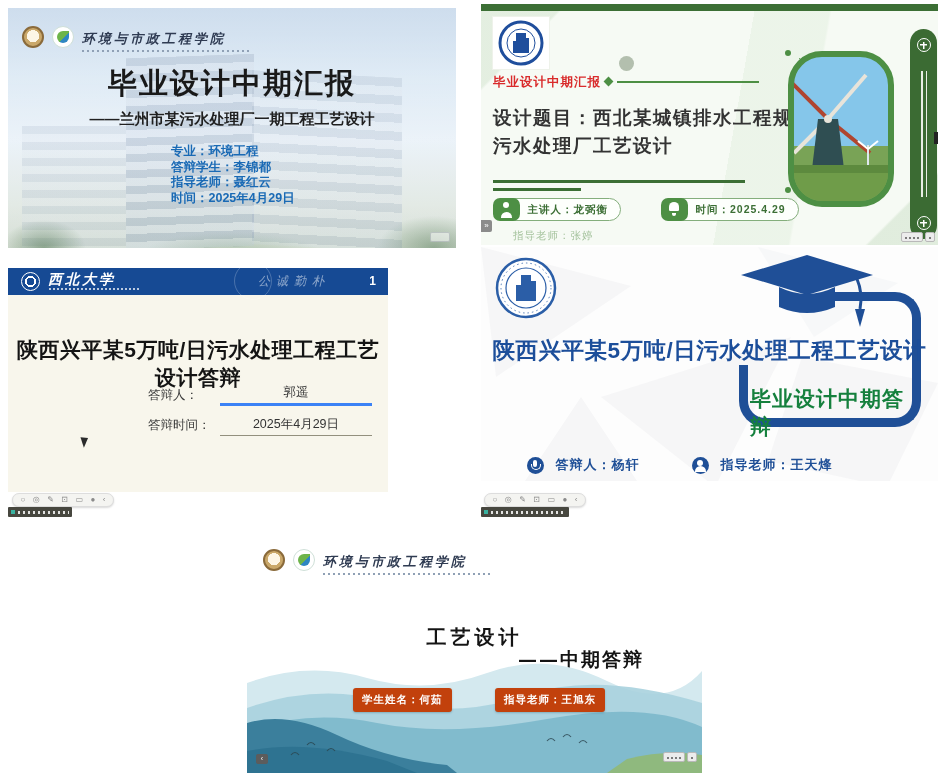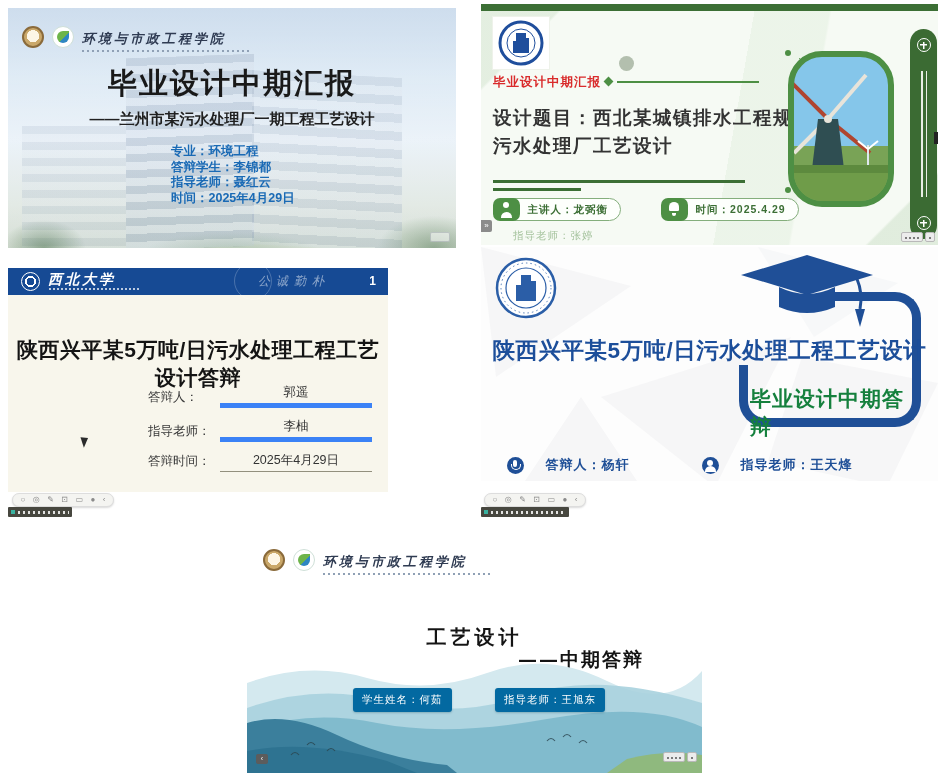--- a/index.html
+++ b/index.html
@@ -105,21 +105,21 @@
               font-size:12px; letter-spacing:6px; color:rgba(255,255,255,.5); }
   .s3-motto-ring { position:absolute; left:226px; top:-6px; width:38px; height:38px; border-radius:50%;
                    border:1px solid rgba(255,255,255,.22); }
   .s3-page { position:absolute; right:12px; top:6px; font-size:12px; font-weight:700; color:#fff; }
   .s3-title { position:absolute; top:68px; left:0; right:0; text-align:center; font-size:21px; font-weight:800;
               color:#141414; letter-spacing:0.5px; }
   .s3-fields { position:absolute; left:140px; top:116px; }
   .s3-row { display:flex; align-items:flex-end; margin-bottom:10px; }
   .s3-lab { width:72px; text-align:left; font-size:12.5px; color:#3a3a3a; padding-bottom:2px; }
   .s3-val { width:152px; text-align:center; font-size:12.5px; color:#333; padding-bottom:2px;
-            border-bottom:5px solid #3b82f6; }
+            border-bottom:3px solid #3b82f6; }
   .s3-row:last-child .s3-val { border-bottom:1px solid #93907e; }
   .cursor { position:absolute; left:74px; top:168px; width:0; height:0; border-left:7px solid #2b2b2b;
             border-top:3px solid transparent; border-bottom:8px solid transparent; transform:rotate(-18deg); }
 
   
   #s4 { left:481px; top:247px; width:457px; height:234px; background:#fdfdfd; }
   .poly { position:absolute; background:#6f7c8d; opacity:.05; }
   .p1 { left:0; top:0; width:150px; height:130px; clip-path:polygon(0 0,100% 30%,10% 100%); }
   .p2 { left:120px; top:90px; width:190px; height:150px; clip-path:polygon(0 40%,100% 0,60% 100%); }
   .p3 { right:0; top:110px; width:170px; height:130px; clip-path:polygon(20% 0,100% 20%,70% 100%,0 80%); }
@@ -130,43 +130,43 @@
   .s4-br-right { position:absolute; left:350px; top:45px; width:90px; height:86px;
                  border-top:9px solid #1f4f97; border-right:9px solid #1f4f97; border-radius:0 26px 0 0; }
   .s4-br-bottom { position:absolute; left:258px; top:118px; width:182px; height:62px;
                   border-left:9px solid #1f4f97; border-right:9px solid #1f4f97; border-bottom:9px solid #1f4f97;
                   border-radius:0 0 26px 26px; }
   .s4-title { position:absolute; top:88px; left:4px; right:4px; text-align:center; font-size:22.5px; font-weight:800;
               color:#1c4e9a; letter-spacing:0.5px; z-index:3; }
   .s4-banner { position:absolute; left:269px; top:138px; width:160px; text-align:left; font-size:21px;
                font-weight:800; color:#15803d; letter-spacing:1px; }
   .s4-row { position:absolute; left:0; right:60px; top:209px; display:flex; justify-content:center;
-            align-items:center; gap:22px; }
+            align-items:center; gap:12px; }
   .s4-row .txt { font-size:13px; font-weight:700; color:#1f4f97; letter-spacing:1px; }
   .cicon { width:17px; height:17px; border-radius:50%; background:#1f4f97; position:relative; flex:0 0 auto; }
   .cicon.mic::before { content:""; position:absolute; left:50%; top:3px; width:4px; height:7px; margin-left:-2px;
                        border-radius:2px; background:#fff; }
   .cicon.mic::after { content:""; position:absolute; left:50%; top:7px; width:8px; height:5px; margin-left:-4px;
                       border:1.2px solid #fff; border-top:none; border-radius:0 0 8px 8px; background:transparent; }
   .cicon.person::before { content:""; position:absolute; left:50%; top:3px; width:6px; height:6px; margin-left:-3px;
                           border-radius:50%; background:#fff; }
   .cicon.person::after { content:""; position:absolute; left:50%; bottom:2px; width:11px; height:6px; margin-left:-5.5px;
                          border-radius:6px 6px 0 0; background:#fff; }
   .gap28 { width:28px; }
 
   
   #s5 { left:247px; top:533px; width:455px; height:240px; background:#fff; }
   .s5-title { position:absolute; left:0; right:0; text-align:center; font-family:"DejaVu Serif", serif;
               font-weight:700; color:#141414; }
   .s5-t1 { top:62px; font-size:20px; letter-spacing:2px; }
   .s5-t2 { top:91px; font-size:20px; letter-spacing:4px; }
   .s5-dash { position:absolute; top:114px; right:58px; font-family:"DejaVu Serif", serif; font-weight:700;
              font-size:19px; color:#141414; letter-spacing:2px; }
-  .s5-badge { position:absolute; top:155px; background:#0369a1; color:#fff; font-family:"DejaVu Serif", serif;
-              font-size:10.5px; font-weight:400; letter-spacing:1px; padding:5px 9px; border-radius:3px;
+  .s5-badge { position:absolute; top:155px; background:#c2410c; color:#fff; font-family:"DejaVu Serif", serif;
+              font-size:10.5px; font-weight:700; letter-spacing:1px; padding:5px 9px; border-radius:3px;
               box-shadow:0 1px 2px rgba(0,60,80,.25); }
   .s5-b1 { left:106px; } .s5-b2 { left:248px; }
   .s5-art { position:absolute; left:0; right:0; bottom:0; }
   .s5-chip { position:absolute; left:9px; bottom:9px; width:12px; height:10px; background:#5c5c5c; color:#fff;
              font-size:7px; line-height:10px; text-align:center; border-radius:2px; }
 
   
   .mini-btns { position:absolute; display:flex; gap:2px; }
   .mini-btn { height:10px; background:#ececec; border:1px solid #b9b9b9; border-radius:2px; position:relative; }
   .mb-wide { width:22px; } .mb-sq { width:10px; }
@@ -292,24 +292,20 @@
       <div class="s3-motto">公诚勤朴</div>
       <div class="s3-page">1</div>
     </div>
     <div class="s3-title">陕西兴平某5万吨/日污水处理工程工艺设计答辩</div>
     <div class="s3-fields">
       <div class="s3-row">
         <div class="s3-lab">答辩人：</div>
         <div class="s3-val">郭遥</div>
       </div>
       <div class="s3-row">
-        <div class="s3-lab">指导老师：</div>
-        <div class="s3-val">李柚</div>
-      </div>
-      <div class="s3-row">
         <div class="s3-lab">答辩时间：</div>
         <div class="s3-val">2025年4月29日</div>
       </div>
     </div>
     <div class="cursor"></div>
   </div>
 
   <div class="slide" id="s4">
     <div class="poly p1"></div>
     <div class="poly p2"></div>

